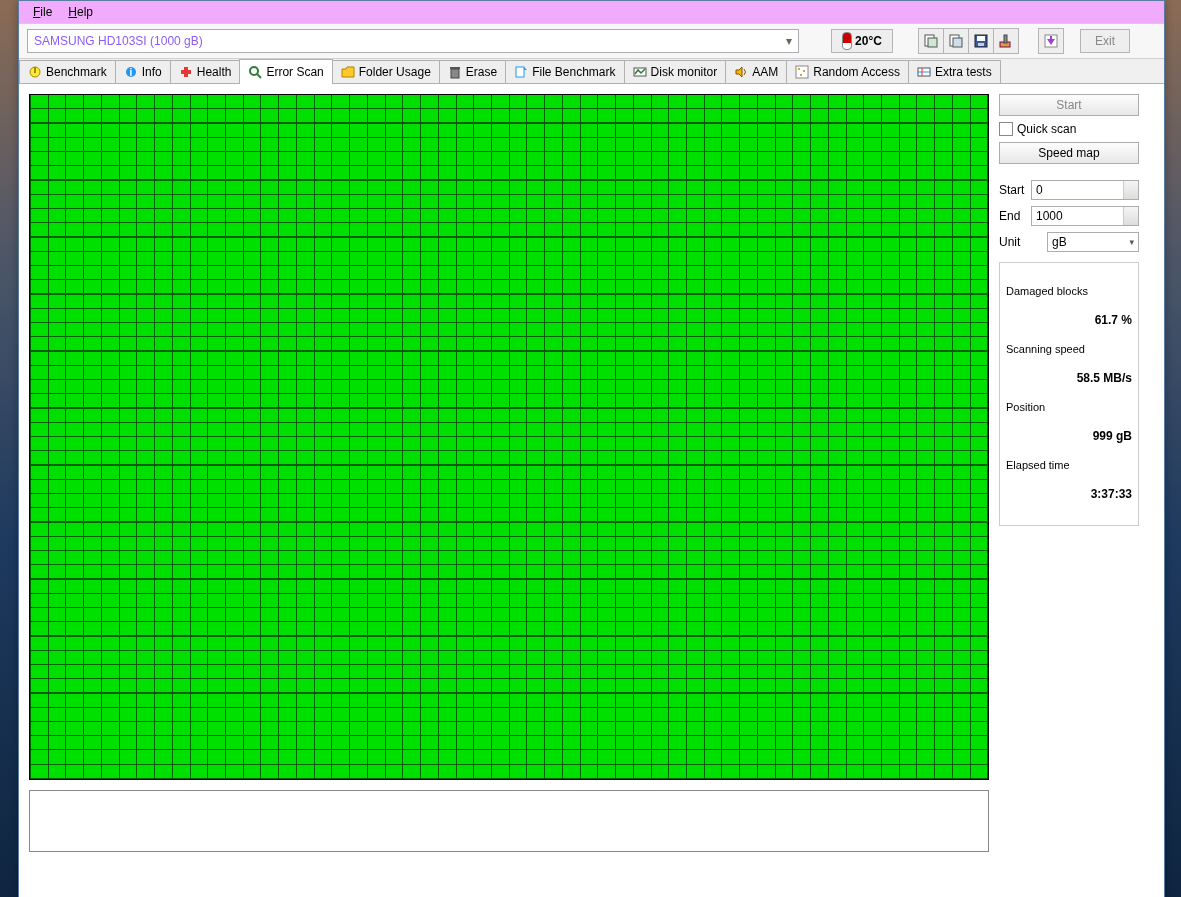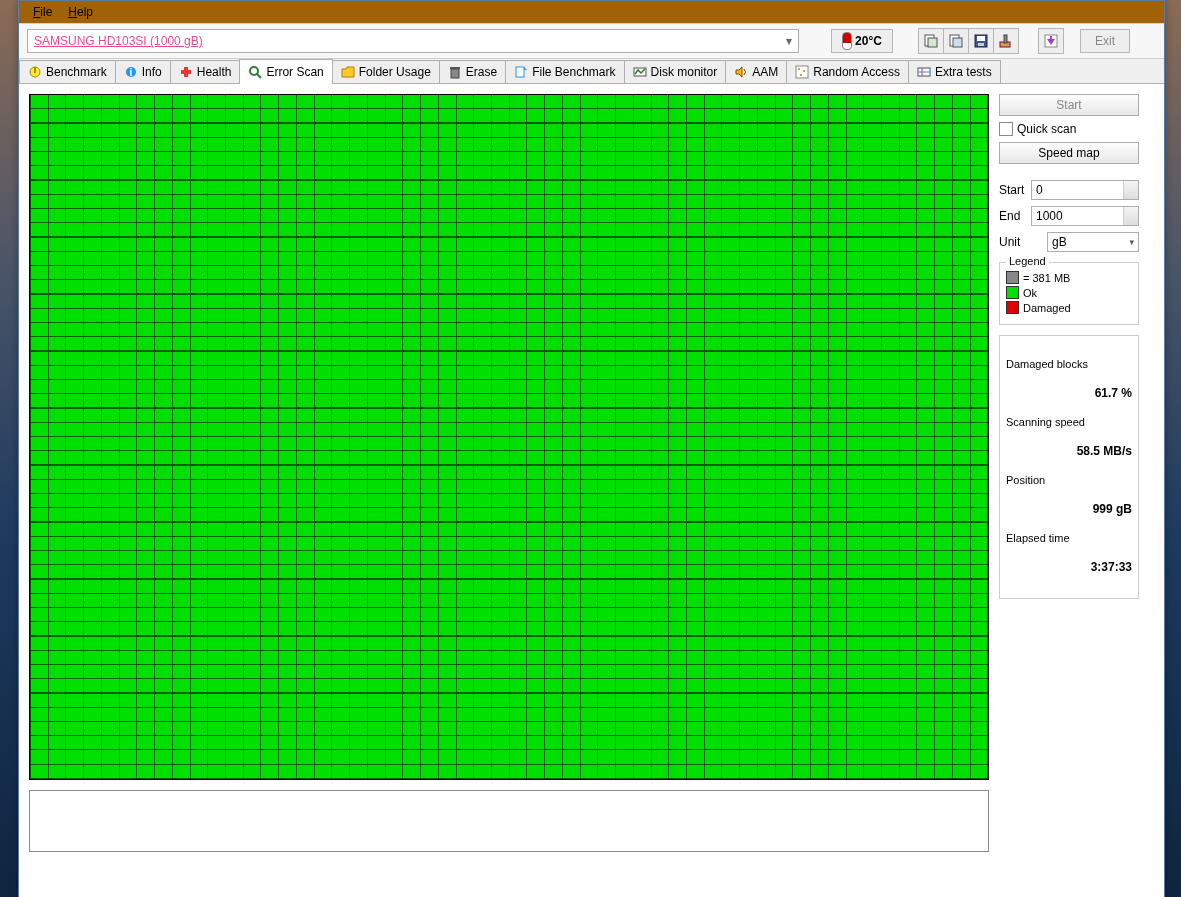--- a/index.html
+++ b/index.html
@@ -4,25 +4,25 @@
 <style>
 html,body{margin:0;padding:0;font-family:"Segoe UI",Tahoma,sans-serif;font-size:12px;color:#000;}
 body{background:linear-gradient(180deg,#8b6b55 0%,#4a5568 30%,#1e3a5f 60%,#0f2540 100%);width:1181px;height:897px;overflow:hidden;position:relative;}
 .window{position:absolute;left:18px;top:0;width:1145px;height:896px;background:#fff;border:1px solid #5a7ca0;box-shadow:0 0 8px rgba(0,0,0,.3);}
 .titlebar{height:28px;background:#f0f0f0;display:flex;align-items:center;border-bottom:1px solid #d4d4d4;}
 .tb-icon{width:16px;height:16px;margin:0 6px;display:inline-block;}
 .tb-title{flex:1;text-align:center;font-size:13px;color:#333;}
 .tb-buttons{display:flex;}
 .tb-btn{width:46px;height:22px;display:flex;align-items:center;justify-content:center;font-size:13px;cursor:pointer;}
 .tb-btn.close{background:#c7513d;color:#fff;width:50px;}
-.menubar{height:22px;background:#a16207;border-bottom:1px solid #d0d0d0;display:flex;align-items:center;padding:0 6px;}
+.menubar{height:22px;background:#f0abfc;border-bottom:1px solid #d0d0d0;display:flex;align-items:center;padding:0 6px;}
 .menu-item{padding:2px 8px;cursor:pointer;}
 .menu-item u{text-decoration:underline;}
 .toolbar{height:34px;background:#f7f7f7;border-bottom:1px solid #d0d0d0;display:flex;align-items:center;padding:0 8px;gap:6px;}
-.drive-select{flex:1;max-width:758px;height:22px;border:1px solid #abadb3;background:#fff;display:flex;align-items:center;padding:0 6px;color:#ec4899;position:relative;text-decoration:underline;}
+.drive-select{flex:1;max-width:758px;height:22px;border:1px solid #abadb3;background:#fff;display:flex;align-items:center;padding:0 6px;color:#8b5cf6;position:relative;}
 .drive-select::after{content:"▾";position:absolute;right:6px;color:#666;}
 .temp-box{width:60px;height:22px;border:1px solid #b5b5b5;background:#eee;display:flex;align-items:center;justify-content:center;gap:3px;font-weight:bold;}
 .thermo{width:8px;height:16px;background:linear-gradient(#c00 60%,#fff 60%);border:1px solid #888;border-radius:4px;}
 .tool-icons{display:flex;gap:0;}
 .ticon{width:24px;height:24px;border:1px solid #b5b5b5;background:#eee;display:flex;align-items:center;justify-content:center;cursor:pointer;margin-left:-1px;}
 .ticon svg{width:16px;height:16px;}
 .exit-btn{width:48px;height:22px;border:1px solid #b5b5b5;background:#eee;color:#888;display:flex;align-items:center;justify-content:center;margin-left:10px;}
 .tabstrip{height:24px;background:#f0f0f0;display:flex;align-items:flex-end;padding:0 0;border-bottom:1px solid #b0b0b0;}
 .tab{height:22px;border:1px solid #b0b0b0;border-bottom:none;background:#eee;display:flex;align-items:center;padding:0 8px;gap:4px;margin-right:-1px;cursor:pointer;font-size:12px;}
 .tab.active{background:#fff;height:24px;position:relative;top:1px;}
@@ -230,35 +230,20 @@
             <span class="arr dn">▼</span>
           </div>
       </div>
       <div class="field-row">
         <label style="width:44px;">Unit</label>
         <div class="sel">
             <span>gB</span>
           </div>
       </div>
 
-      <div class="group">
-        <span class="group-title">Legend</span>
-        <div class="leg-row">
-            <span class="leg-sq" style="background:#888"></span>
-            <span>= 381 MB</span>
-          </div>
-        <div class="leg-row">
-            <span class="leg-sq" style="background:#00e000"></span>
-            <span>Ok</span>
-          </div>
-        <div class="leg-row">
-            <span class="leg-sq" style="background:#e00000"></span>
-            <span>Damaged</span>
-          </div>
-      </div>
 
       <div class="group stats">
         <div class="strow">Damaged blocks</div>
         <div class="strow val">61.7 %</div>
         <div class="strow">Scanning speed</div>
         <div class="strow val">58.5 MB/s</div>
         <div class="strow">Position</div>
         <div class="strow val">999 gB</div>
         <div class="strow">Elapsed time</div>
         <div class="strow val">3:37:33</div>

